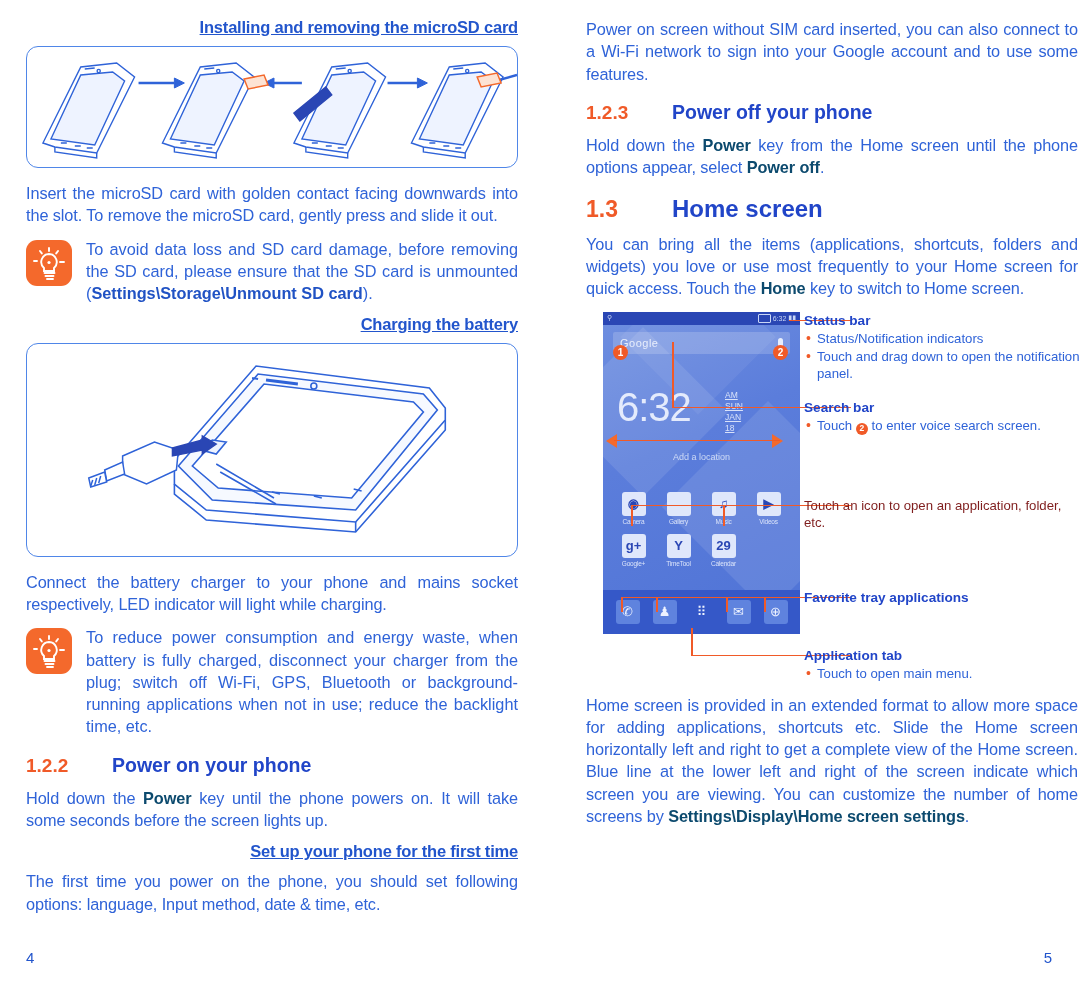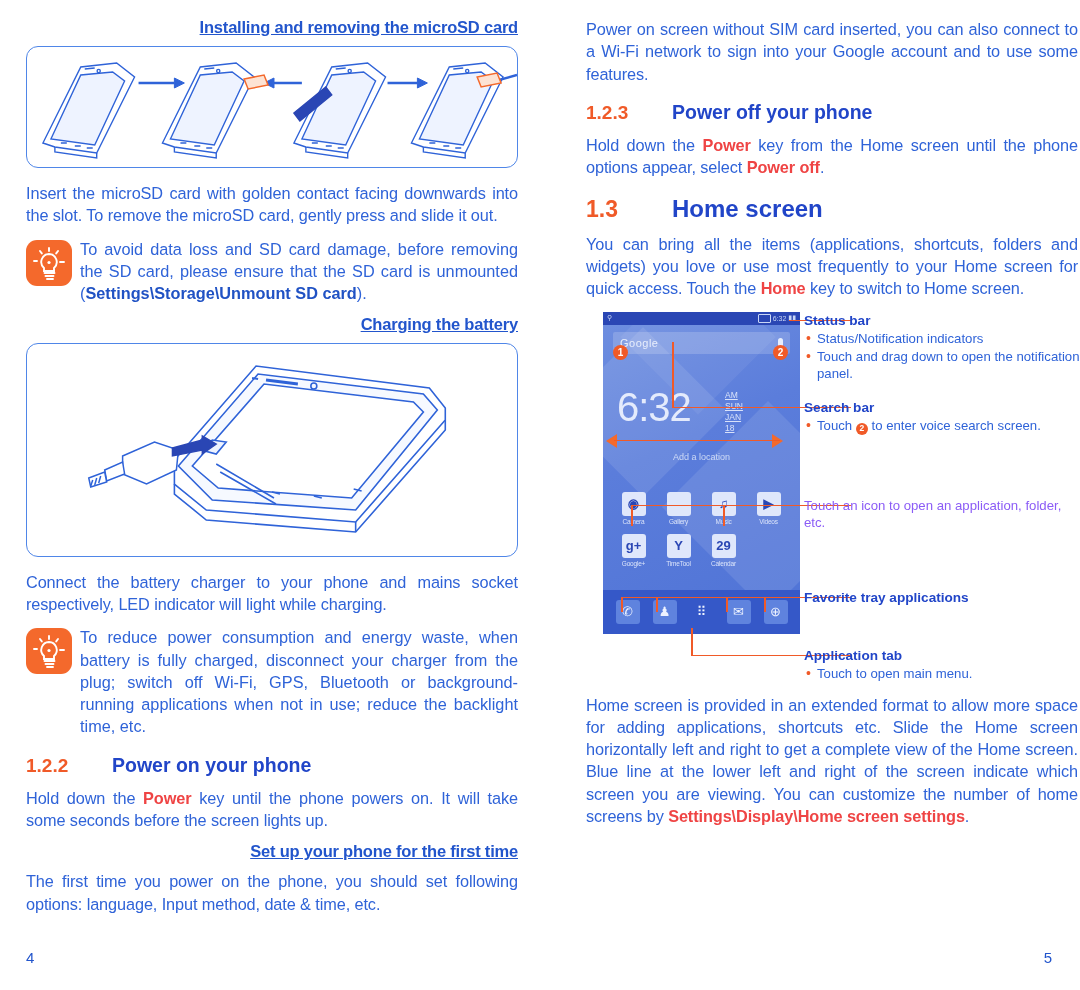--- a/index.html
+++ b/index.html
@@ -19,39 +19,39 @@
   h3.sub {
     font-size:16.5px; font-weight:bold; color:#2255cc;
     margin:0 0 9px 0; text-decoration:underline;
     letter-spacing:-0.2px;
     text-align:right;
   }
   p.body {
     font-size:16.3px; line-height:1.37; margin:0 0 11px 0;
     text-align:justify; color:#2f63d8; letter-spacing:-0.1px;
   }
-  p.body b { color:#ef4444; }
+  p.body b { color:#0c4a6e; }
 
   
   .heading { display:flex; align-items:baseline; margin:16px 0 10px 0; }
   .heading .num { color:#f05a28; font-weight:bold; font-size:19px; min-width:86px; }
   .heading .ttl { color:#2145c8; font-weight:bold; font-size:19.5px; }
   .heading.big .num { font-size:23px; min-width:86px; }
   .heading.big .ttl { font-size:24px; }
 
   
   .figure {
     border:1.6px solid #4f86e8; border-radius:12px;
     background:#fff; position:relative; overflow:hidden;
   }
   .fig-sd { height:120px; margin:0 0 14px 0; }
   .fig-charge { height:212px; margin:2px 0 14px 0; }
 
   
-  .tip { display:flex; gap:8px; margin:2px 0 10px 0; }
+  .tip { display:flex; gap:14px; margin:2px 0 10px 0; }
   .tip-icon {
     flex:0 0 auto; width:46px; height:46px; border-radius:11px;
     background:#f4692c; position:relative; margin-top:2px;
   }
   .tip-body { font-size:16.3px; line-height:1.37; text-align:justify; color:#2f63d8; }
   .tip-body b { color:#2052c4; }
 
   
   .mock-wrap { position:relative; height:360px; margin-top:12px; }
   .phone {
@@ -116,21 +116,21 @@
   .arrow-l, .arrow-r { position:absolute; width:0; height:0; border-top:7px solid transparent; border-bottom:7px solid transparent; }
   .arrow-l { border-right:11px solid #f4692c; }
   .arrow-r { border-left:11px solid #f4692c; }
 
   
   .anno { position:absolute; left:218px; width:276px; font-size:13.2px; line-height:1.3; }
   .anno h4 { margin:0; font-size:13.6px; font-weight:bold; color:#2145c8; }
   .anno ul { margin:1px 0 0 0; padding:0; list-style:none; }
   .anno li { position:relative; padding-left:13px; color:#2f63d8; margin-bottom:1px; }
   .anno li:before { content:"•"; position:absolute; left:2px; color:#f05a28; font-size:14px; line-height:1.15; }
-  .anno p { margin:0; color:#8b5cf6; }
+  .anno p { margin:0; color:#7f1d1d; }
   .inbadge {
     display:inline-flex; align-items:center; justify-content:center;
     width:12px; height:12px; border-radius:50%; background:#f05a28; color:#fff;
     font-size:8.5px; font-weight:bold; vertical-align:-1px;
   }
 
   .pagenum { position:absolute; bottom:24px; font-size:15px; color:#2255cc; }
   .pn-left { left:26px; }
   .pn-right { right:28px; }
 

